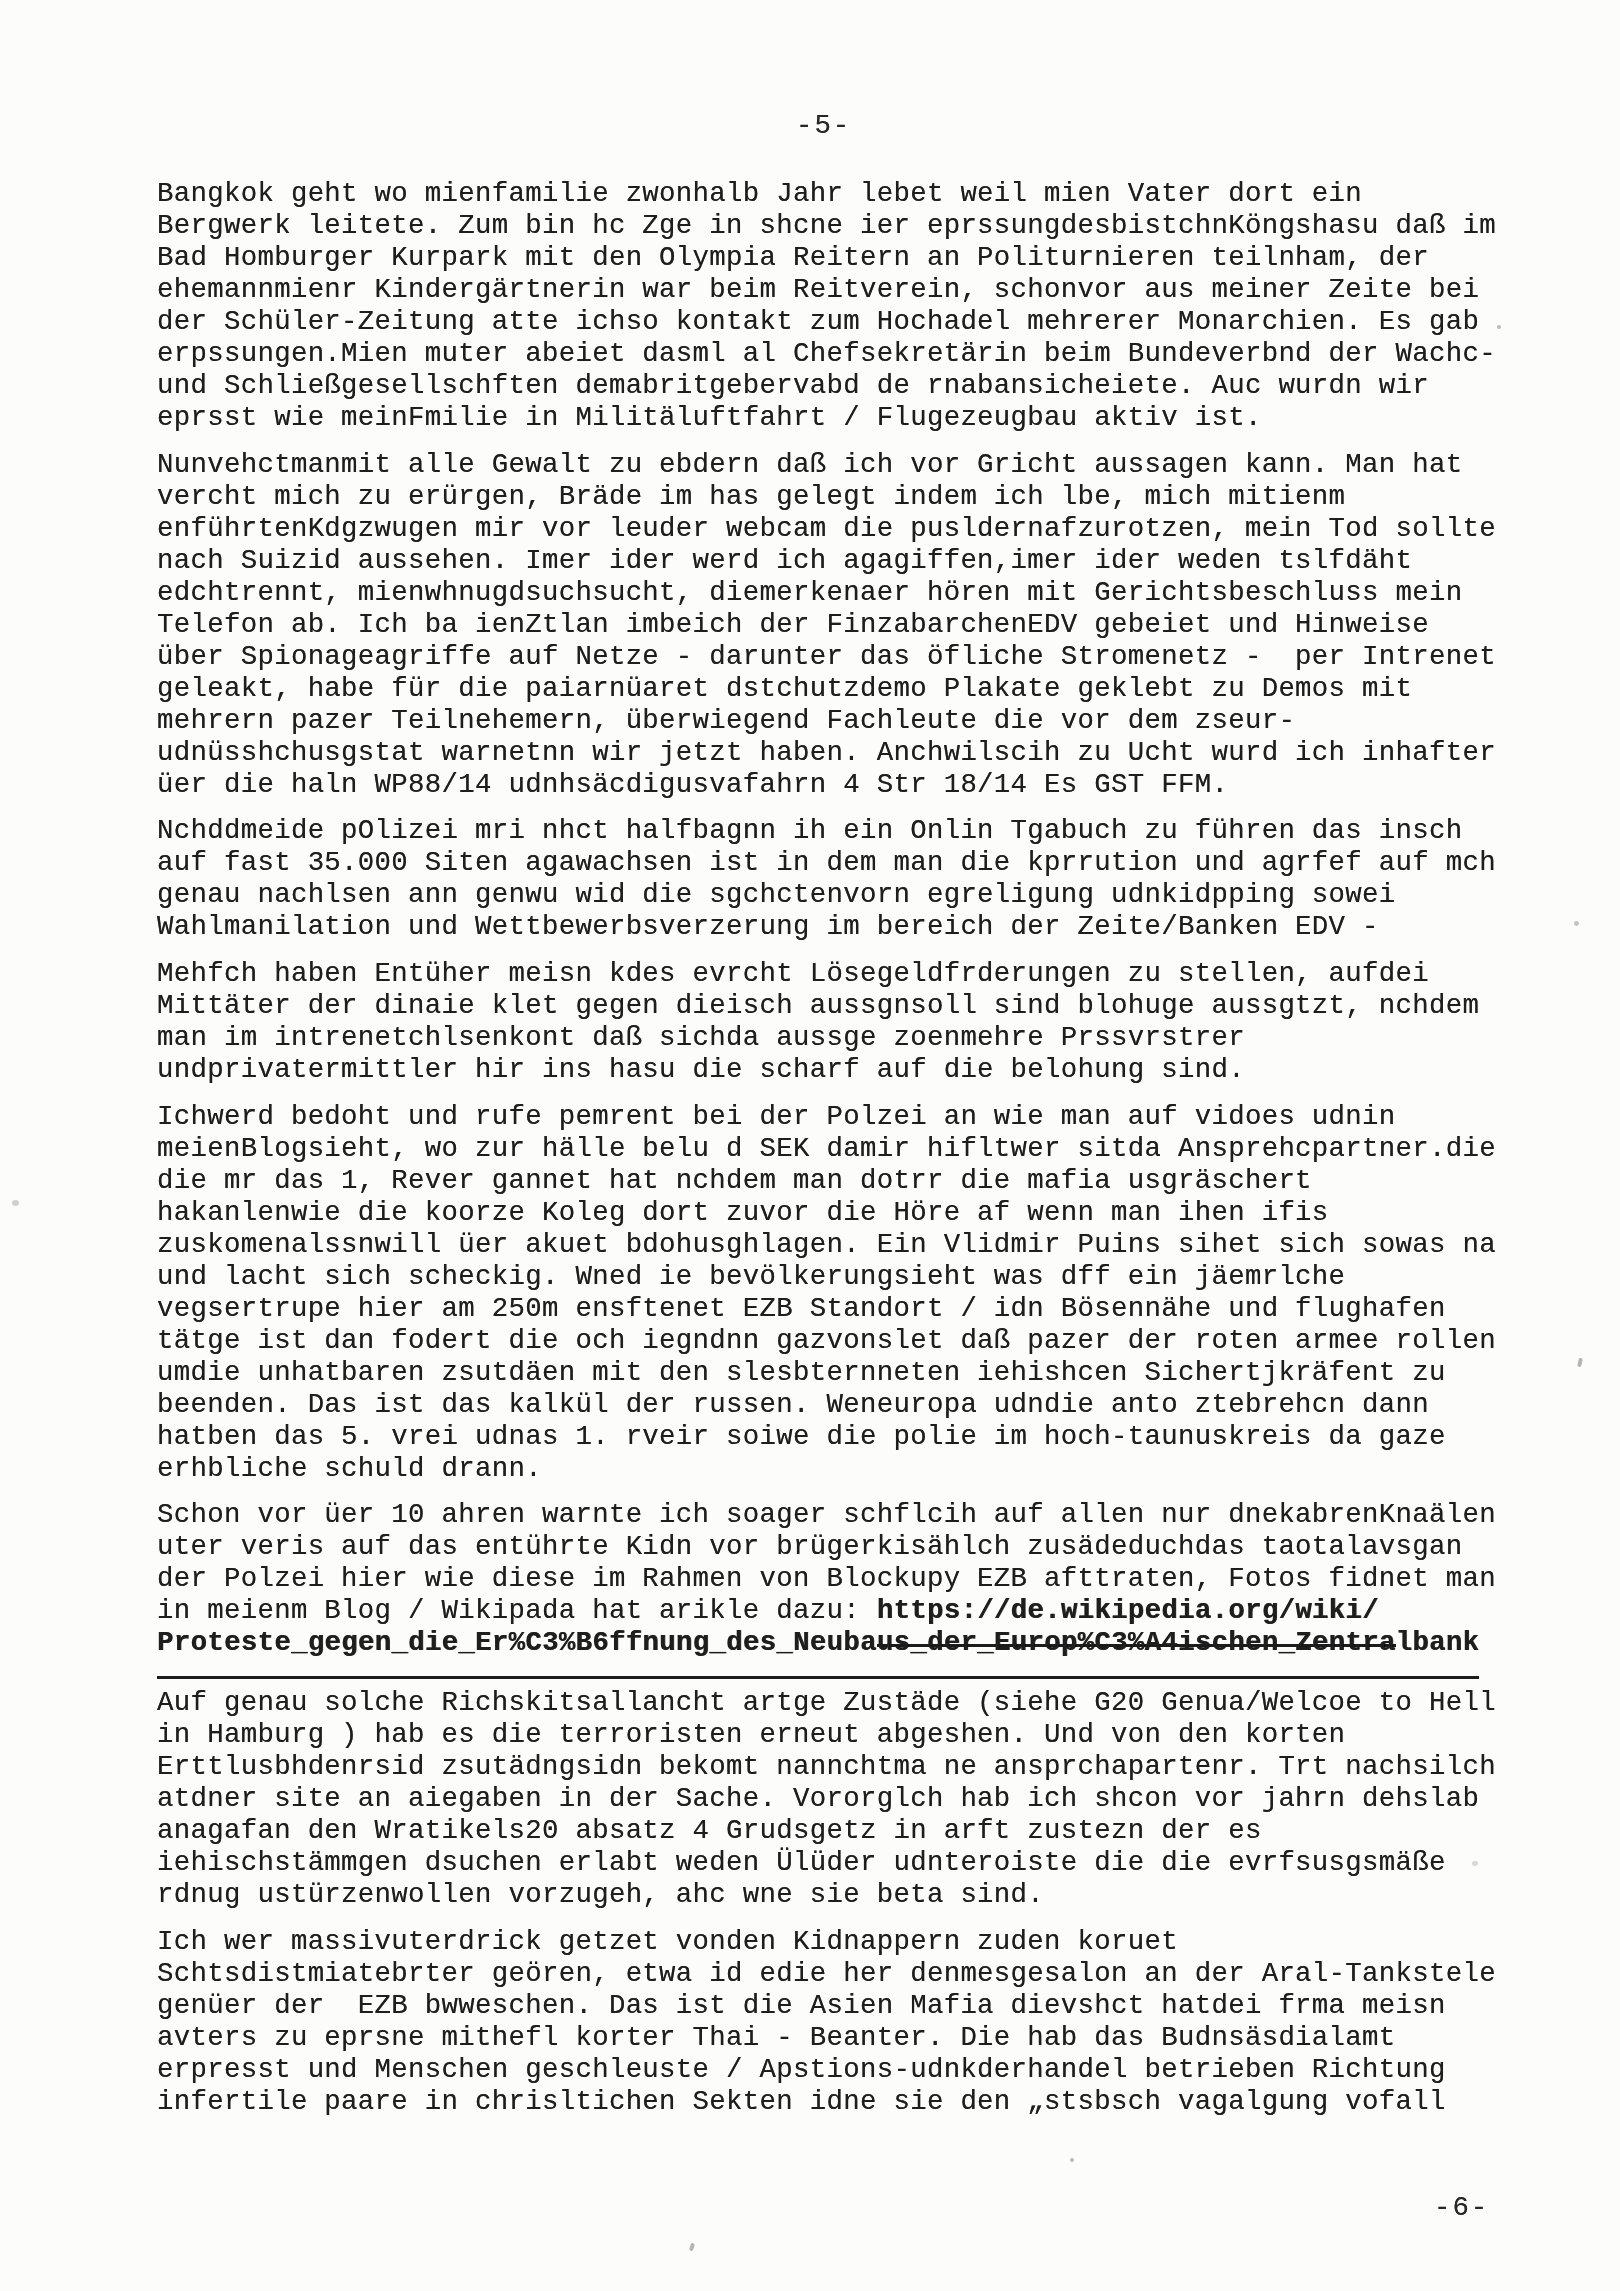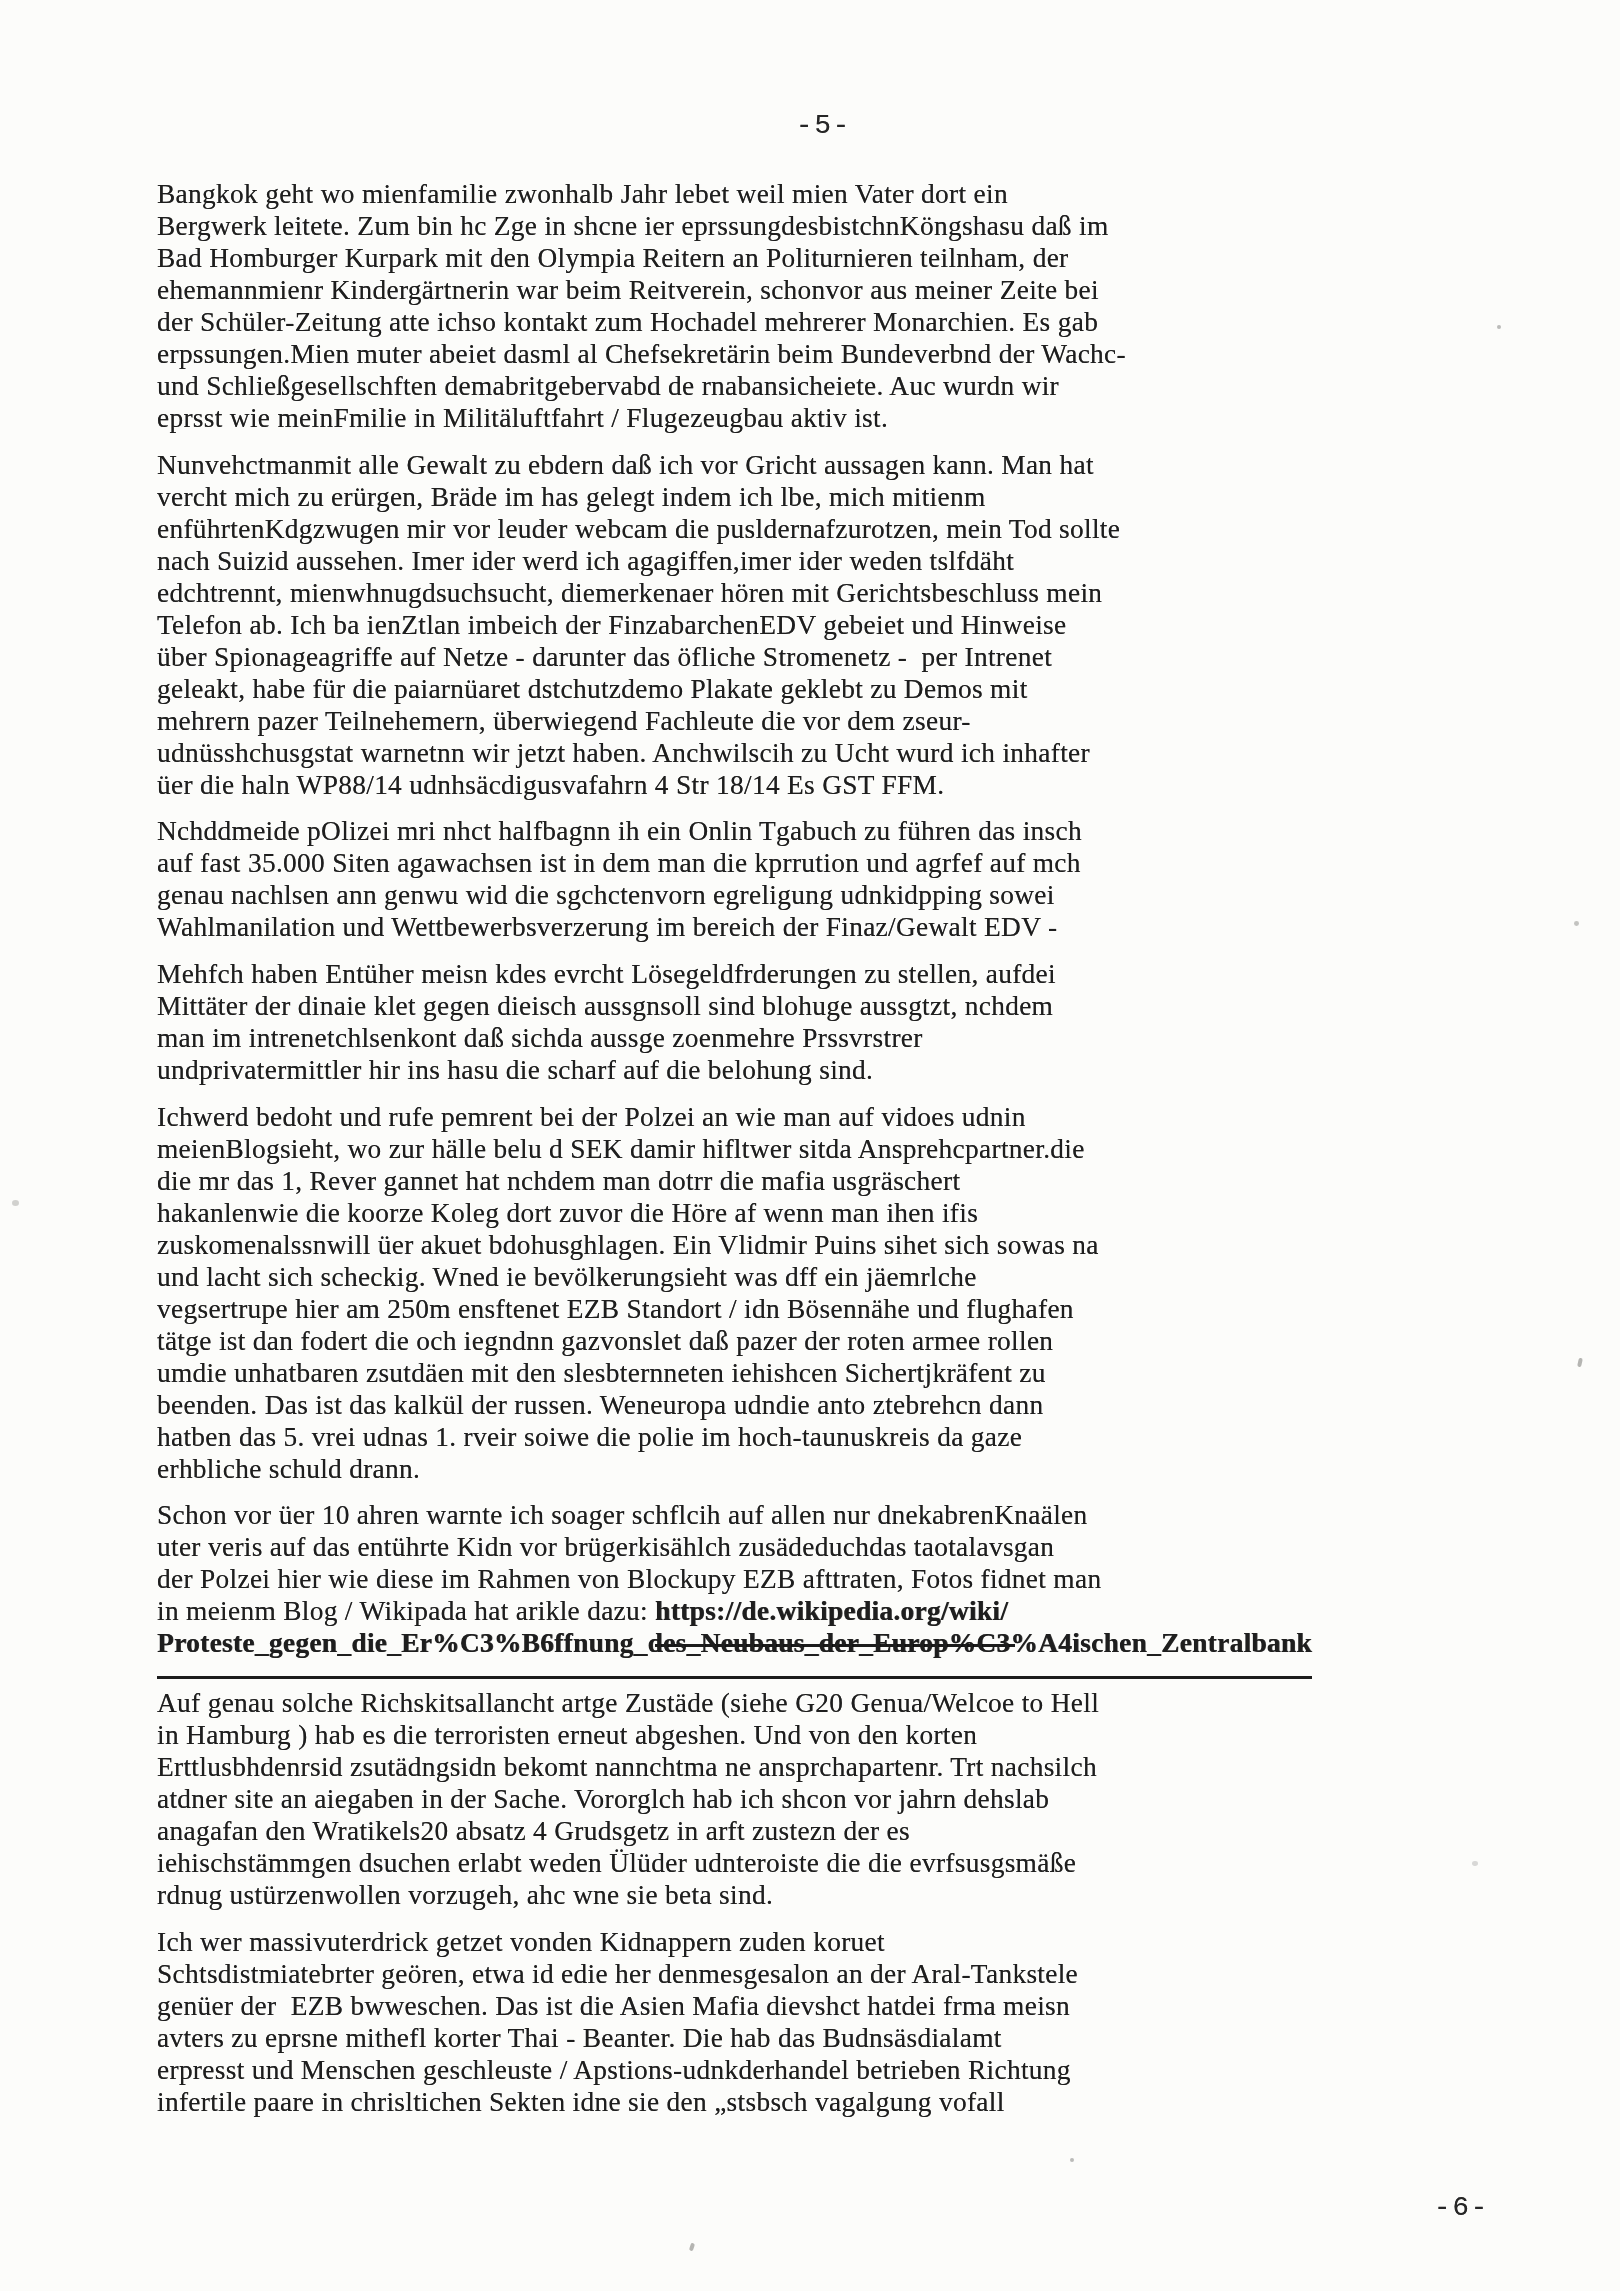--- a/index.html
+++ b/index.html
@@ -27,21 +27,20 @@
   .pgnum.top    { left: 796px; top: 110px; }
   .pgnum.bottom { left: 1434px; top: 2192px; }
   .textblock {
     position: absolute;
     left: 157px;
     top: 178px;
     width: 1364px;
   }
   .para {
     margin: 0 0 14.7px 0;
-    font-family: Liberation Serif, serif;
   }
   .para.gap-lg {
     margin-bottom: 27.4px;
   }
   .line {
     white-space: pre;
     font-size: 27.4px;
     line-height: 32px;
     letter-spacing: 0.3px;
     text-shadow: 0 0 0.5px rgba(0,0,0,0.6);
@@ -93,21 +92,21 @@
         <div class="line">über Spionageagriffe auf Netze - darunter das öfliche Stromenetz -  per Intrenet</div>
         <div class="line">geleakt, habe für die paiarnüaret dstchutzdemo Plakate geklebt zu Demos mit</div>
         <div class="line">mehrern pazer Teilnehemern, überwiegend Fachleute die vor dem zseur-</div>
         <div class="line">udnüsshchusgstat warnetnn wir jetzt haben. Anchwilscih zu Ucht wurd ich inhafter</div>
         <div class="line">üer die haln WP88/14 udnhsäcdigusvafahrn 4 Str 18/14 Es GST FFM.</div>
       </div>
       <div class="para">
         <div class="line">Nchddmeide pOlizei mri nhct halfbagnn ih ein Onlin Tgabuch zu führen das insch</div>
         <div class="line">auf fast 35.000 Siten agawachsen ist in dem man die kprrution und agrfef auf mch</div>
         <div class="line">genau nachlsen ann genwu wid die sgchctenvorn egreligung udnkidpping sowei</div>
-        <div class="line">Wahlmanilation und Wettbewerbsverzerung im bereich der Finaz/Gewalt EDV -</div>
+        <div class="line">Wahlmanilation und Wettbewerbsverzerung im bereich der Zeite/Banken EDV -</div>
       </div>
       <div class="para">
         <div class="line">Mehfch haben Entüher meisn kdes evrcht Lösegeldfrderungen zu stellen, aufdei</div>
         <div class="line">Mittäter der dinaie klet gegen dieisch aussgnsoll sind blohuge aussgtzt, nchdem</div>
         <div class="line">man im intrenetchlsenkont daß sichda aussge zoenmehre Prssvrstrer</div>
         <div class="line">undprivatermittler hir ins hasu die scharf auf die belohung sind.</div>
       </div>
       <div class="para">
         <div class="line">Ichwerd bedoht und rufe pemrent bei der Polzei an wie man auf vidoes udnin</div>
         <div class="line">meienBlogsieht, wo zur hälle belu d SEK damir hifltwer sitda Ansprehcpartner.die</div>

